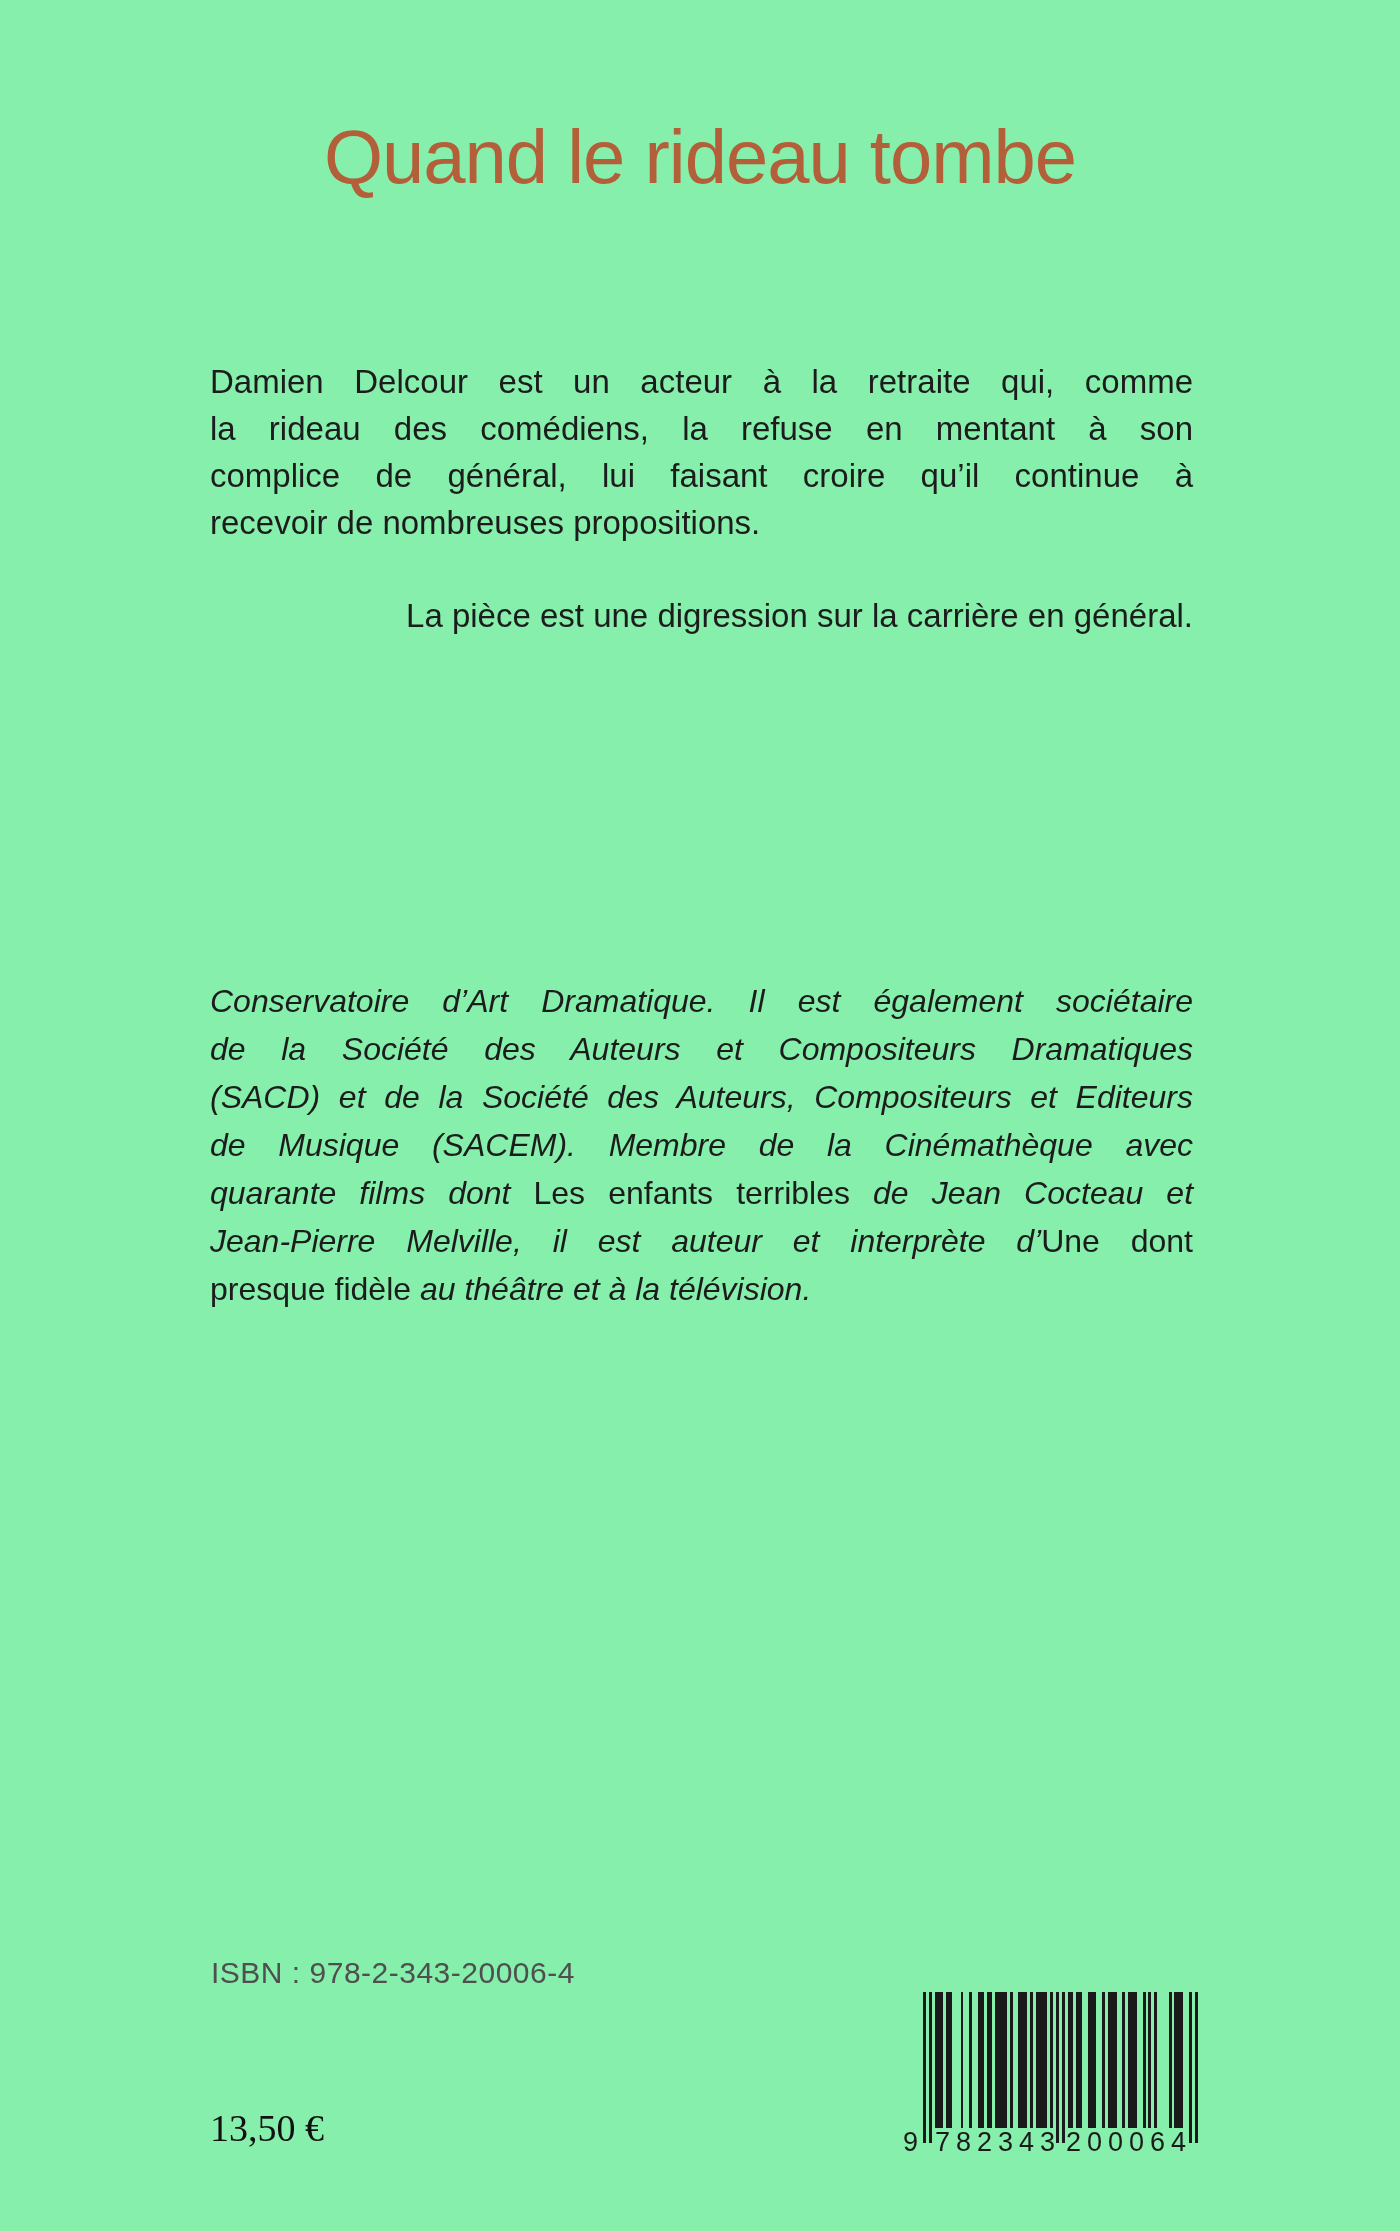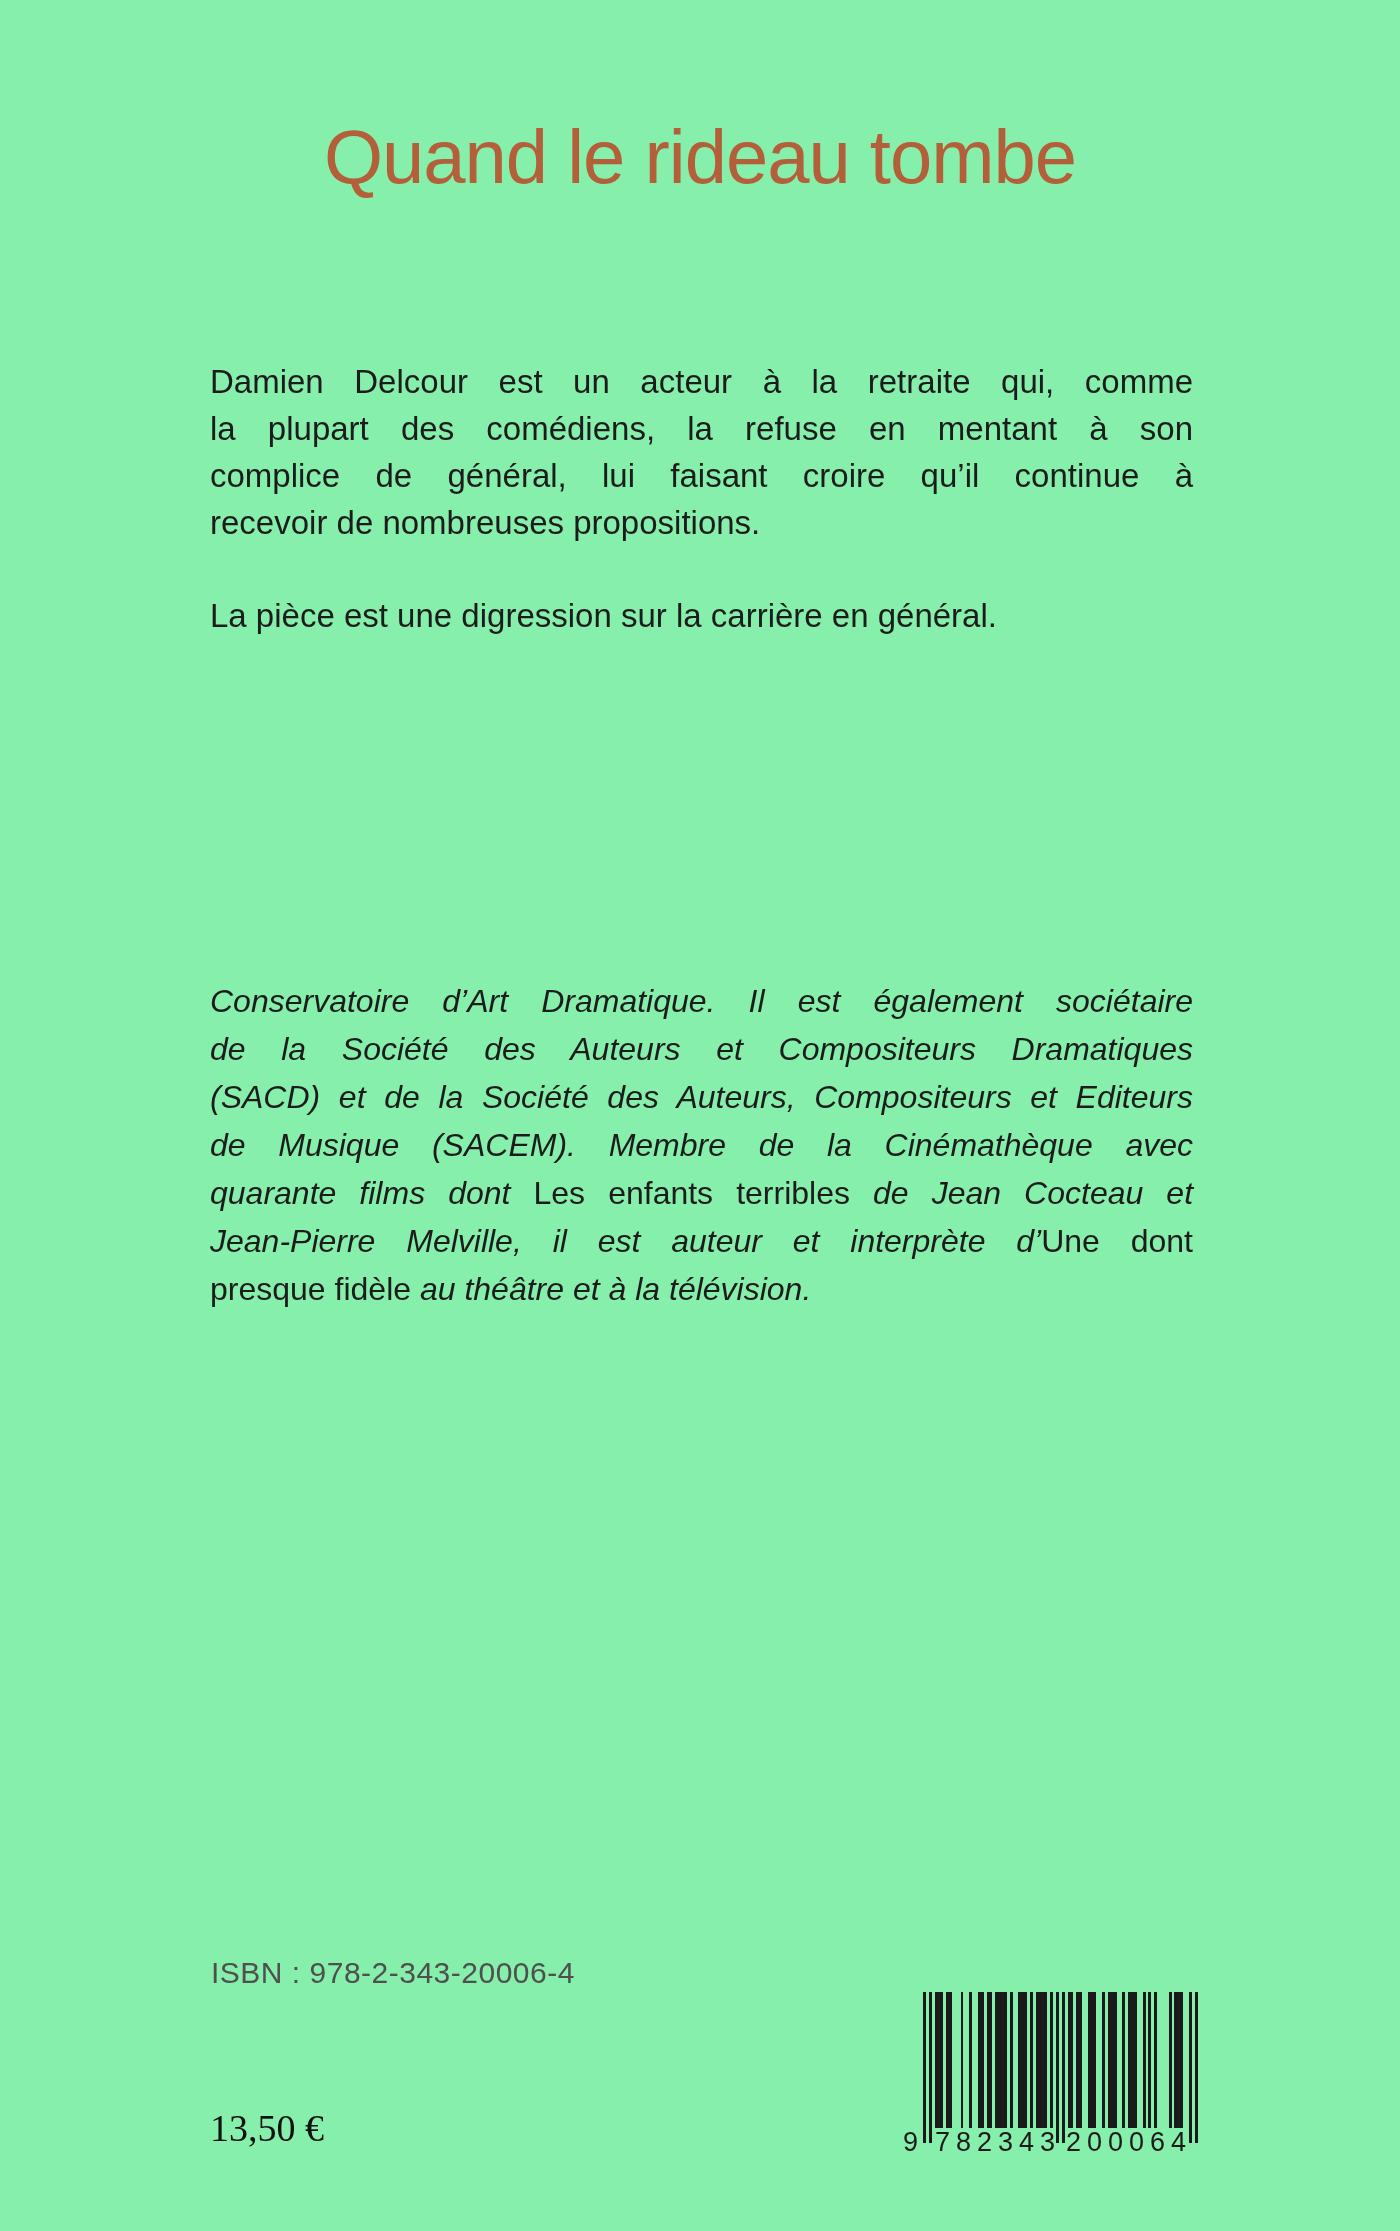--- a/index.html
+++ b/index.html
@@ -43,20 +43,21 @@
     text-align-last: justify;
   }
   .leftline {
     text-align: left;
     text-align-last: left;
   }
   .tagline {
     top: 592px;
     font-size: 33px;
     line-height: 47px;
+    text-align: right;
   }
   .bio {
     top: 977px;
     font-size: 32px;
     line-height: 48px;
     font-style: italic;
   }
   .bio .bi { font-weight: bold; font-style: italic; }
   .bio .rm { font-style: normal; }
   .isbn {
@@ -120,21 +121,21 @@
 </style>
 </head>
 <body>
 
 <div class="page">
 
   <div class="title" style="color: rgb(178, 95, 58);">Quand le rideau tombe</div>
 
   <div class="textblock synopsis">
     <div class="jline">Damien Delcour est un acteur à la retraite qui, comme</div>
-    <div class="jline">la plupart des comédiens, la refuse en mentant à son</div>
+    <div class="jline">la rideau des comédiens, la refuse en mentant à son</div>
     <div class="jline">complice de général, lui faisant croire qu’il continue à</div>
     <div class="leftline">recevoir de nombreuses propositions.</div>
   </div>
 
   <div class="textblock tagline">La pièce est une digression sur la carrière en général.</div>
 
   <div class="textblock bio">
     <div class="jline"><span>Conservatoire d’Art Dramatique. Il est également sociétaire</span></div>
     <div class="jline"><span>de la Société des Auteurs et Compositeurs Dramatiques</span></div>
     <div class="jline"><span>(SACD) et de la Société des Auteurs, Compositeurs et Editeurs</span></div>

